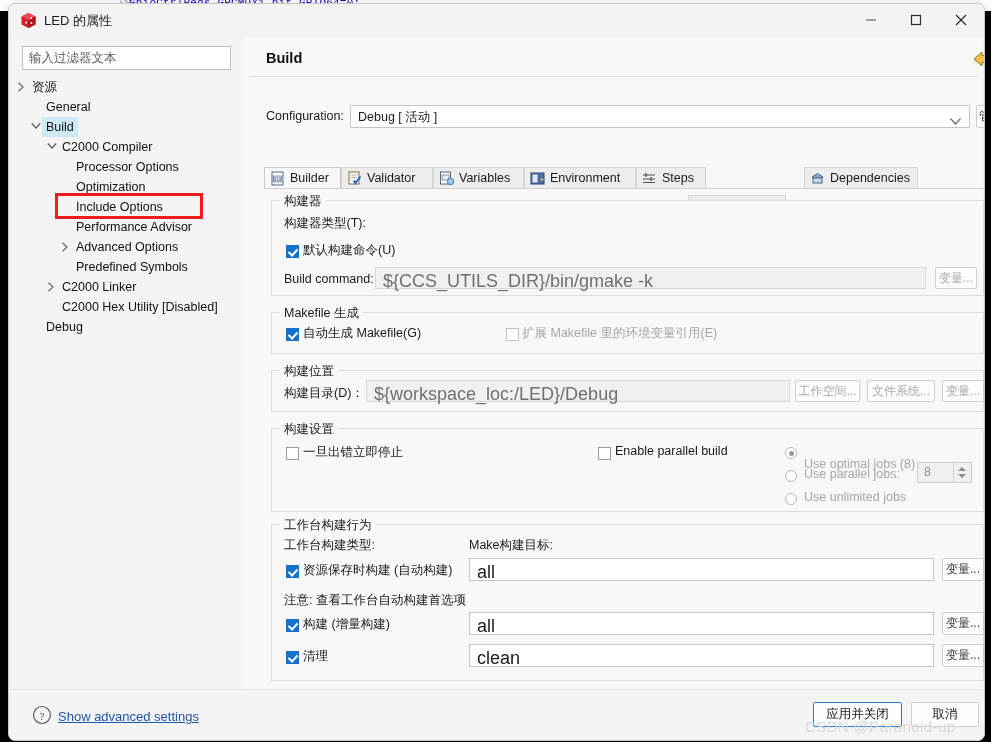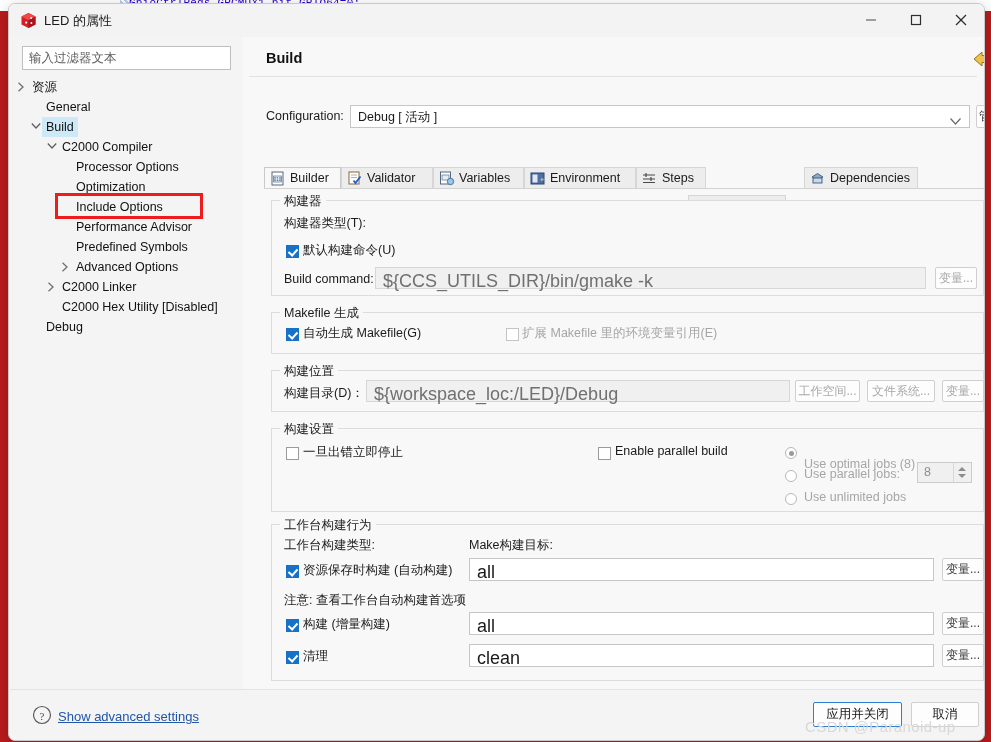--- a/index.html
+++ b/index.html
@@ -2,21 +2,21 @@
 <html><head>
 <meta charset="utf-8">
 <style>
   html,body{margin:0;padding:0;}
   body{
     width:991px;height:742px;overflow:hidden;
     font-family:"Liberation Sans","DejaVu Sans",sans-serif;
     font-size:12.5px;color:#1a1a1a;
     background:#ffffff;
   }
-  #root{position:relative;width:991px;height:742px;background:#b91c1c;}
+  #root{position:relative;width:991px;height:742px;background:#000000;}
 
   
   .bg-code{
     position:absolute;left:0;top:0;width:991px;height:11px;
     background:#ffffff;overflow:hidden;
     font-family:"Liberation Mono","DejaVu Sans Mono",monospace;
     font-size:11px;white-space:nowrap;
   }
   .bg-code .ln{position:absolute;left:129px;top:-3px;color:#2a00c8;letter-spacing:.2px;}
   .bg-code .sel{position:absolute;left:120px;top:-2px;width:14px;height:10px;
@@ -226,29 +226,29 @@
           <div class="tnode">
             <span class="lbl" style="left: 66px;">Optimization</span>
           </div>
           <div class="tnode">
             <span class="lbl" style="left: 66px;">Include Options</span>
           </div>
           <div class="tnode">
             <span class="lbl" style="left: 66px;">Performance Advisor</span>
           </div>
           <div class="tnode">
-            <span class="lbl" style="left: 66px;">Predefined Symbols</span>
-          </div>
-          <div class="tnode">
             <span class="arrow" style="left: 51px;">
               <svg width="8" height="10" viewBox="0 0 8 10">
                 <polyline points="1.5,0.8 6,5 1.5,9.2" fill="none" stroke="#707070" stroke-width="1.3"></polyline>
               </svg>
             </span>
             <span class="lbl" style="left: 66px;">Advanced Options</span>
+          </div>
+          <div class="tnode">
+            <span class="lbl" style="left: 66px;">Predefined Symbols</span>
           </div>
           <div class="tnode">
             <span class="arrow" style="left: 37px;">
               <svg width="8" height="10" viewBox="0 0 8 10">
                 <polyline points="1.5,0.8 6,5 1.5,9.2" fill="none" stroke="#707070" stroke-width="1.3"></polyline>
               </svg>
             </span>
             <span class="lbl" style="left: 52px;">C2000 Linker</span>
           </div>
           <div class="tnode">

